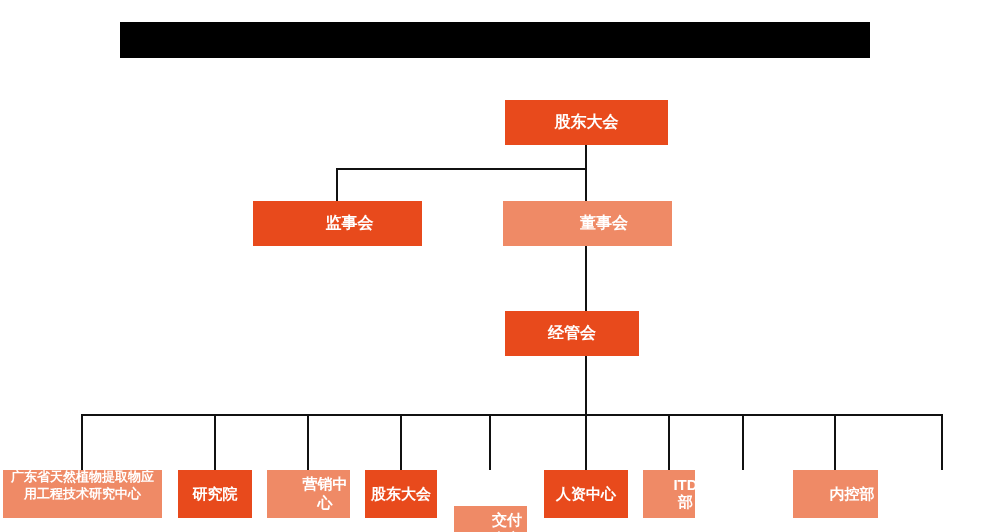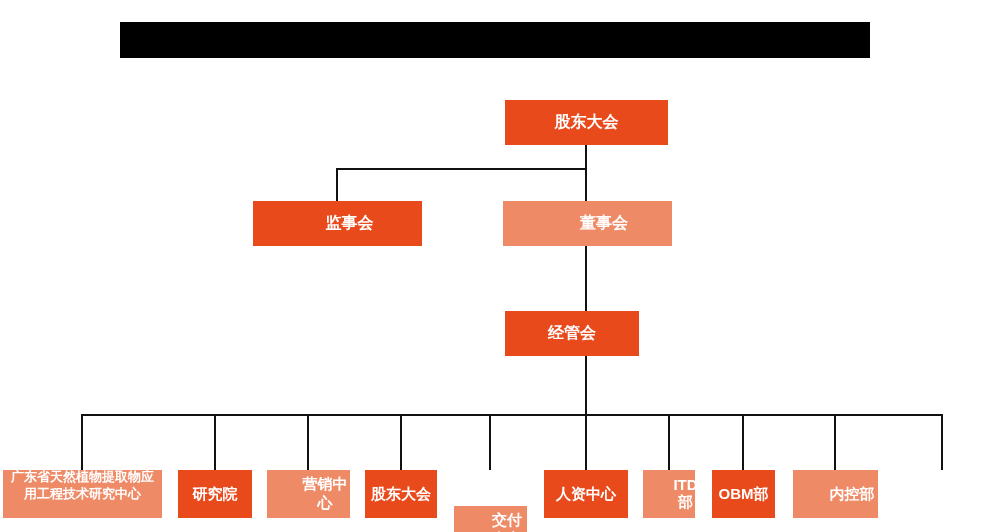--- a/index.html
+++ b/index.html
@@ -97,20 +97,17 @@
   </div>
   <div class="node secondary md" style="left:454px; top:470px; width:73px; height:48px;margin-top:36px;">
     <span>交付中心</span>
   </div>
   <div class="node primary md" style="left:544px; top:470px; width:84px; height:48px;">
     <span>人资中心</span>
   </div>
   <div class="node secondary md" style="left:643px; top:470px; width:52px; height:48px;">
     <span>ITD部</span>
   </div>
-  <div class="node primary md" style="left:712px; top:470px; width:63px; height:48px;">
-    <span>OBM部</span>
-  </div>
   <div class="node secondary md" style="left:793px; top:470px; width:85px; height:48px;">
     <span>内控部</span>
   </div>
 
 </div>
 
 </body></html>

